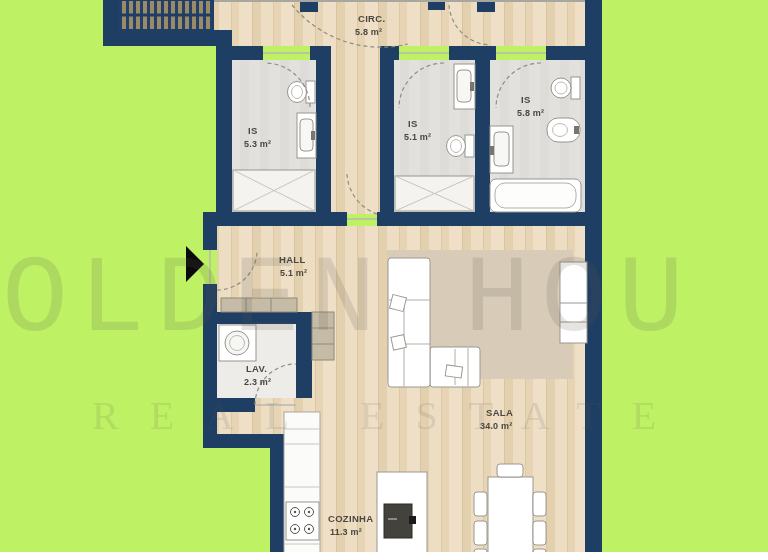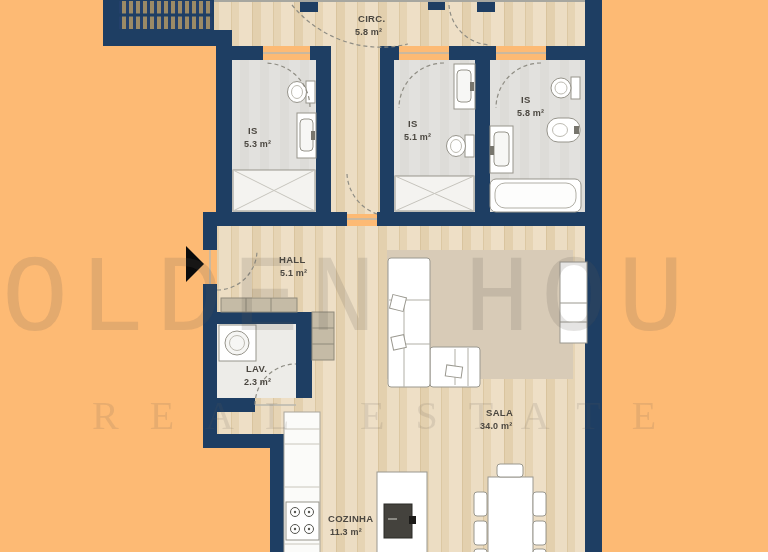--- a/index.html
+++ b/index.html
@@ -1,16 +1,16 @@
 <!DOCTYPE html>
 <html><head>
 <meta charset="utf-8">
 <style>
   html,body{margin:0;padding:0;background:#ffffff;}
-  #stage{position:relative;width:768px;height:552px;overflow:hidden;background:#fdba74;
+  #stage{position:relative;width:768px;height:552px;overflow:hidden;background:#bef264;
          font-family:"Liberation Sans",sans-serif;}
   #plan-svg{position:absolute;left:0;top:0;}
   .room-label{fill:#4b4740;font-family:"Liberation Sans",sans-serif;font-size:9.5px;
               font-weight:bold;letter-spacing:.3px;}
   .room-area{fill:#4b4740;font-family:"Liberation Sans",sans-serif;font-size:9px;
              font-weight:bold;letter-spacing:.2px;}
   .wm{position:absolute;pointer-events:none;font-family:"Liberation Serif",serif;
       color:rgba(96,90,82,0.16);white-space:nowrap;}
   .wm1{left:2px;top:238px;font-size:110px;letter-spacing:11px;font-weight:400;font-family:Liberation Mono, monospace;}
   .wm2{left:92px;top:392px;font-size:40px;letter-spacing:31px;color:rgba(96,90,82,0.14);text-align:right;}

